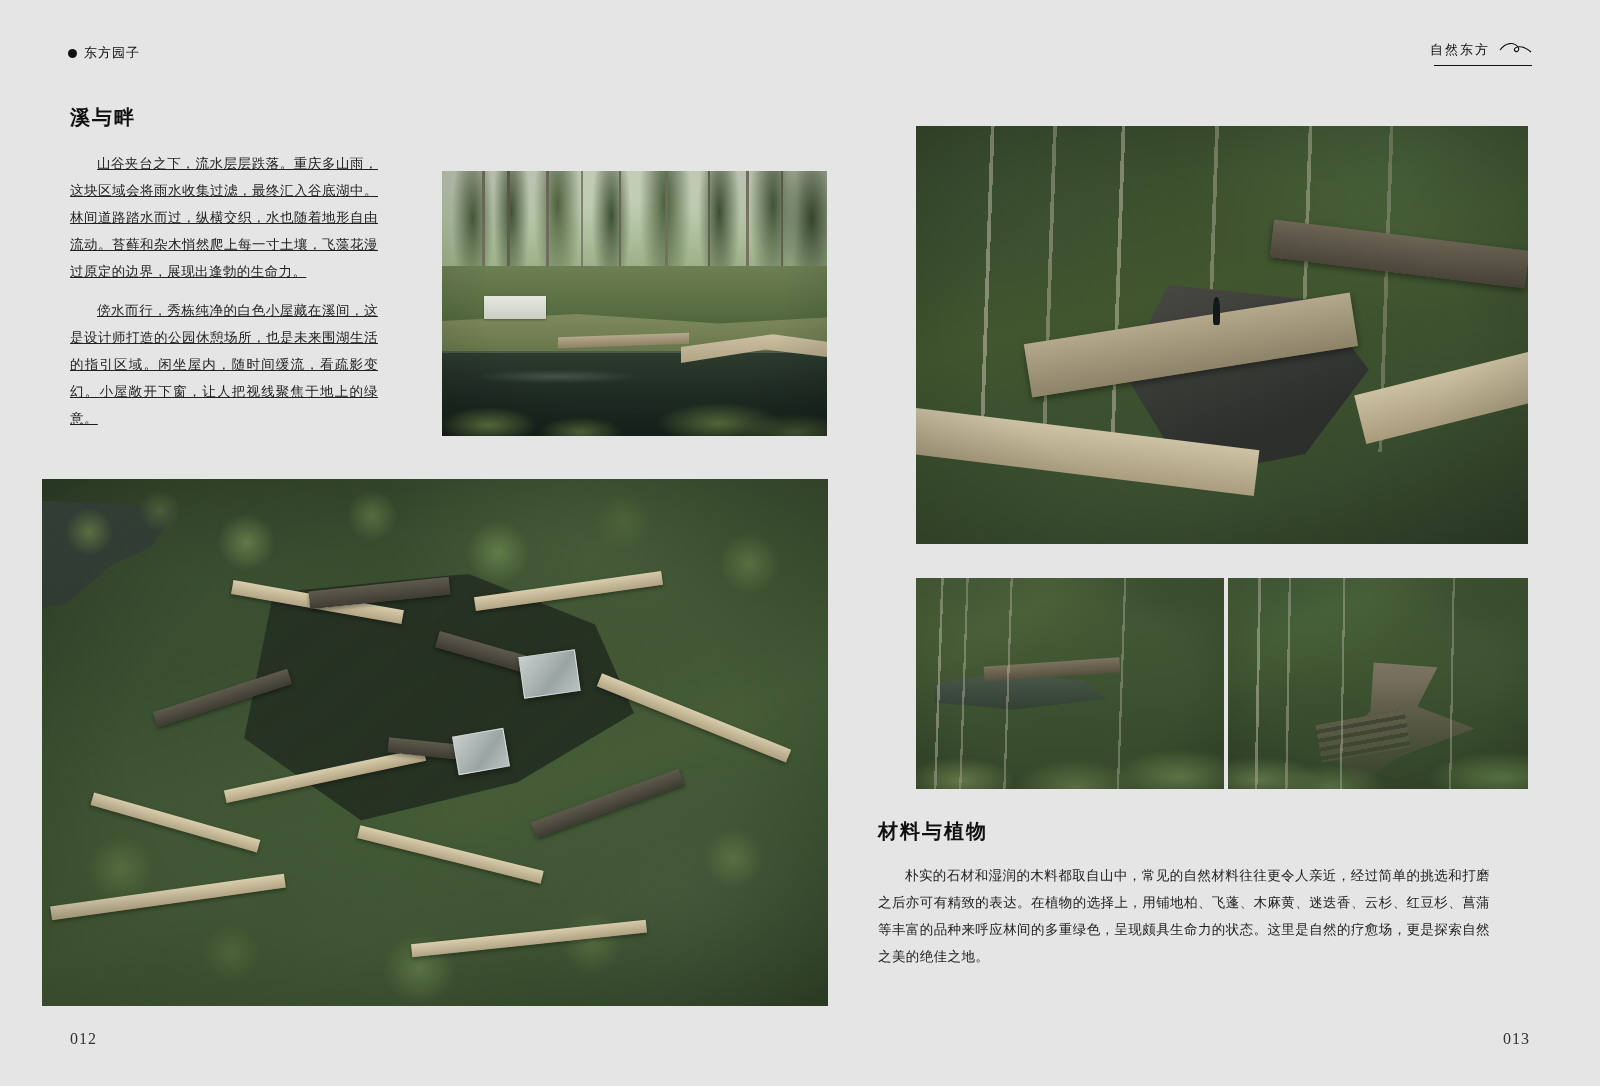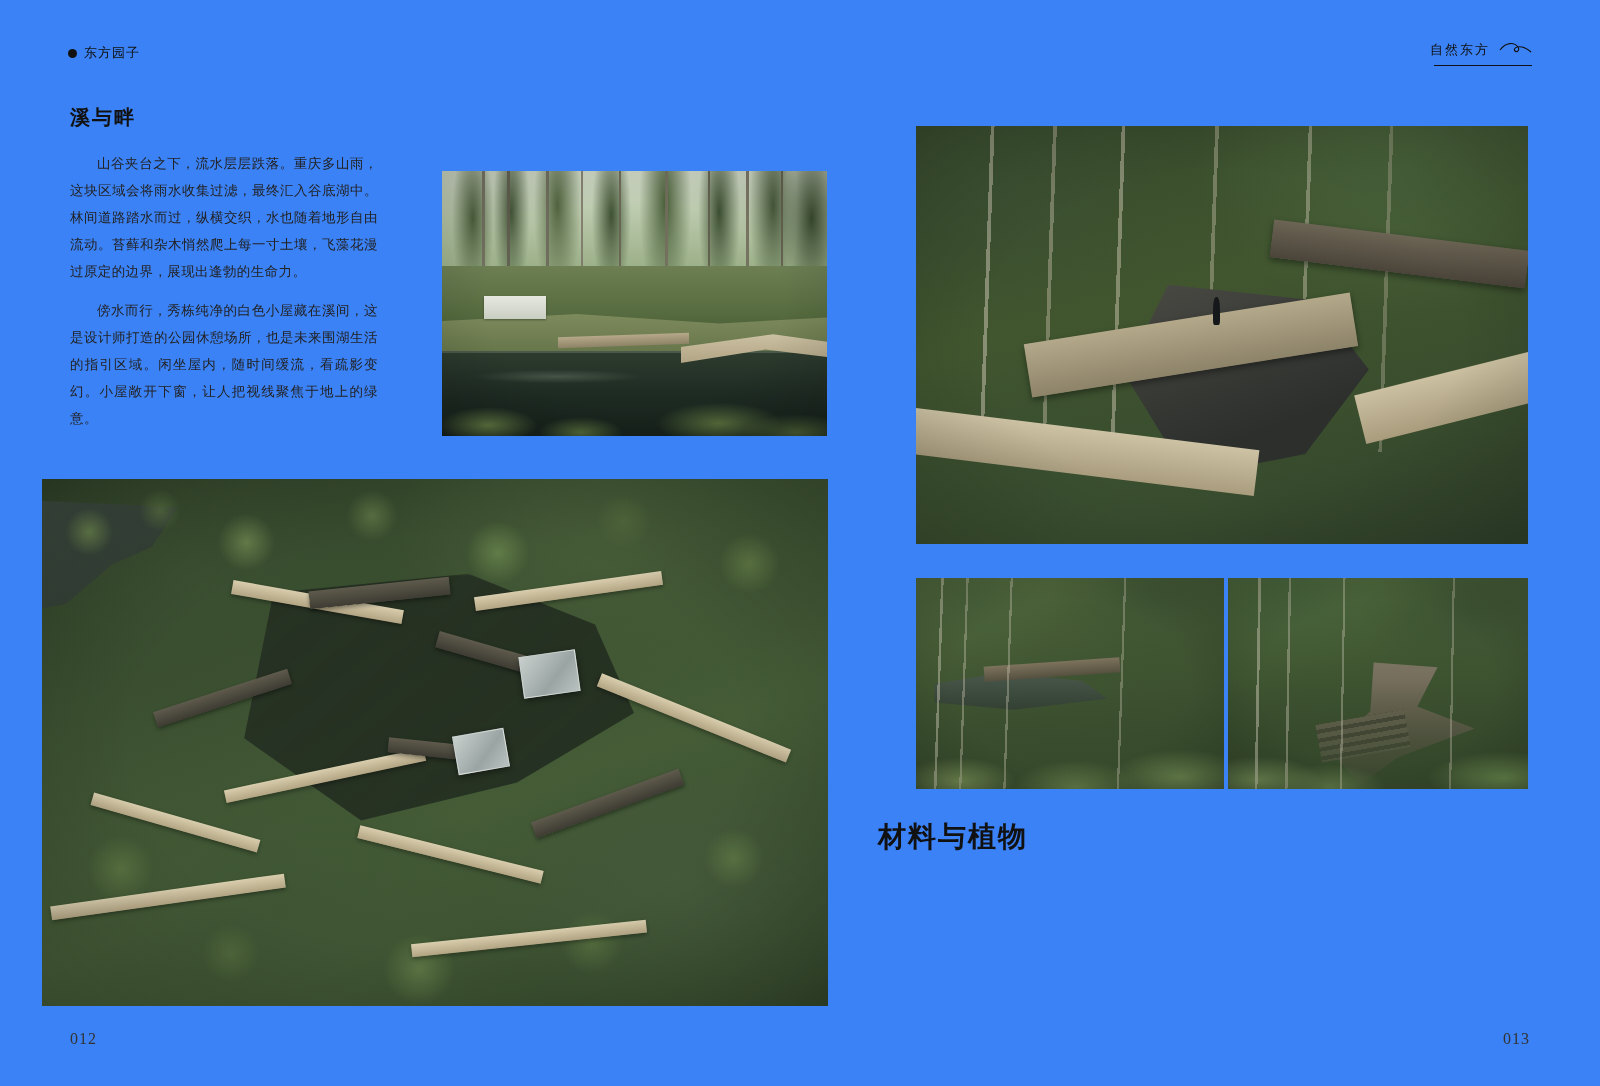--- a/index.html
+++ b/index.html
@@ -11,21 +11,21 @@
     width: 1600px;
     height: 1086px;
     font-family: "Liberation Serif", "DejaVu Serif", serif;
     color: #1a1a1a;
     overflow: hidden;
   }
   .spread {
     position: relative;
     width: 1600px;
     height: 1086px;
-    background: #3b82f6;
+    background: #e5e5e5;
   }
 
   
   .hdr-left {
     position: absolute;
     left: 68px;
     top: 44px;
     display: flex;
     align-items: center;
     gap: 7px;
@@ -86,20 +86,21 @@
     width: 308px;
     font-size: 13.5px;
     line-height: 2.0;
     color: #222;
     text-align: justify;
     letter-spacing: 0.4px;
   }
   .body-col p {
     margin: 0 0 12px 0;
     text-indent: 2em;
+    text-decoration: underline;
   }
 
   
   .photo {
     position: absolute;
     overflow: hidden;
     background: #2f3a2a;
   }
   .photo .inner {
     width: 100%;
@@ -112,21 +113,21 @@
   #photo-aerial      { left: 2px;  top: 463px; width: 786px; height: 527px; }
   #photo-bridge      { left: 876px; top: 110px; width: 612px; height: 418px; }
   #photo-creek       { left: 876px; top: 562px; width: 308px; height: 211px; }
   #photo-boardwalk   { left: 1188px; top: 562px; width: 300px; height: 211px; }
 
   
   .sec-title-2 {
     position: absolute;
     left: 878px;
     top: 818px;
-    font-size: 28px;
+    font-size: 20px;
     font-weight: bold;
     letter-spacing: 2px;
     color: #111;
   }
   .body-wide {
     position: absolute;
     left: 878px;
     top: 862px;
     width: 612px;
     font-size: 13.5px;
@@ -501,17 +502,20 @@
       <div class="e-walk"></div>
       <div class="e-steps"></div>
       <div class="e-grass"></div>
       <div class="e-trunks"></div>
       <div class="vignette"></div>
     </div>
   </figure>
 
   <div class="sec-title-2">材料与植物</div>
 
+  <div class="body-wide">
+    <p>朴实的石材和湿润的木料都取自山中，常见的自然材料往往更令人亲近，经过简单的挑选和打磨之后亦可有精致的表达。在植物的选择上，用铺地柏、飞蓬、木麻黄、迷迭香、云杉、红豆杉、菖蒲等丰富的品种来呼应林间的多重绿色，呈现颇具生命力的状态。这里是自然的疗愈场，更是探索自然之美的绝佳之地。</p>
+  </div>
 
   <div class="folio folio-left">012</div>
   <div class="folio folio-right">013</div>
 
 </div>
 
 </body></html>

